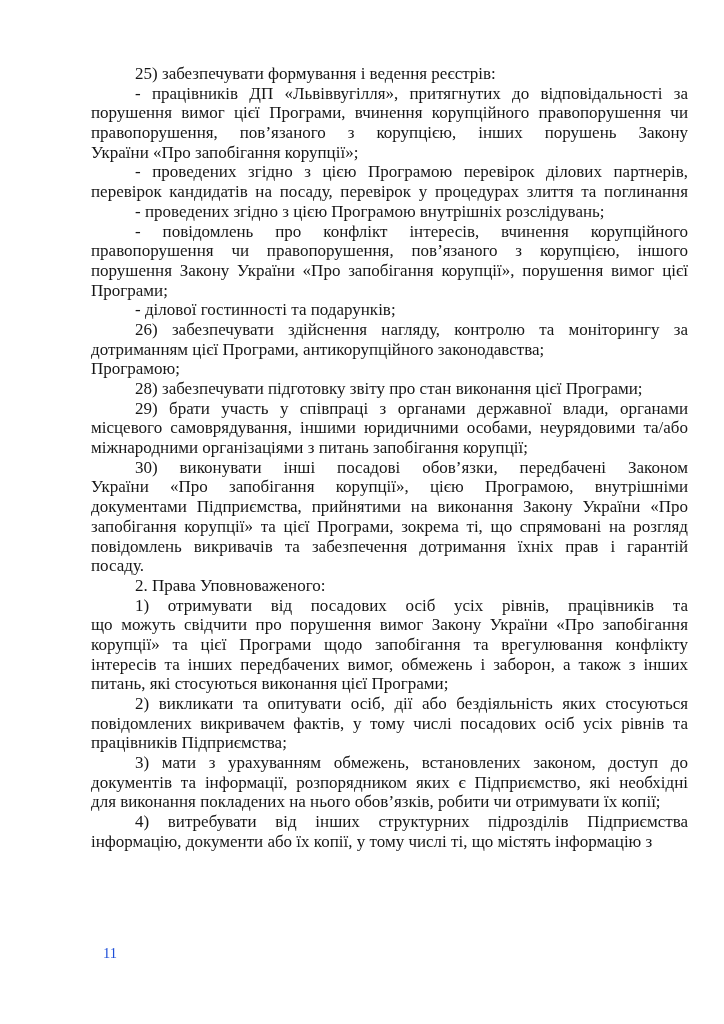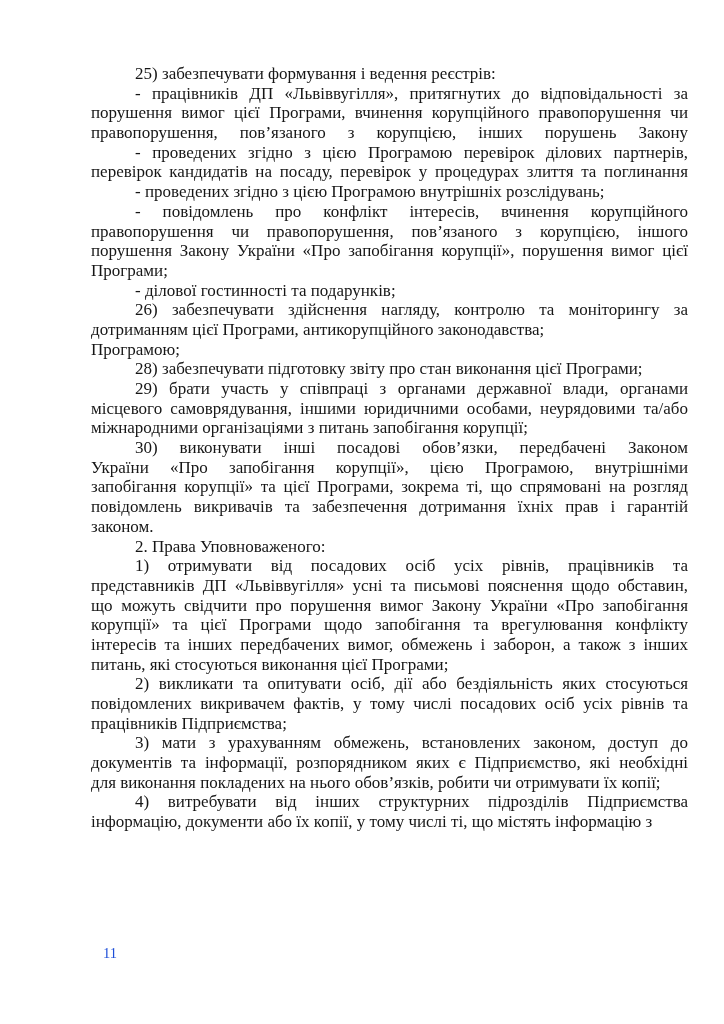--- a/index.html
+++ b/index.html
@@ -55,20 +55,21 @@
 
 <div class="page">
   <div class="text-block">
       <div class="paragraph">
         <div class="line first last">25) забезпечувати формування і ведення реєстрів:</div>
       </div>
       <div class="paragraph">
         <div class="line first">- працівників ДП «Львіввугілля», притягнутих до відповідальності за</div>
         <div class="line">порушення вимог цієї Програми, вчинення корупційного правопорушення чи</div>
         <div class="line">правопорушення, пов’язаного з корупцією, інших порушень Закону</div>
+        <div class="line last">України «Про запобігання корупції»;</div>
       </div>
       <div class="paragraph">
         <div class="line first">- проведених згідно з цією Програмою перевірок ділових партнерів,</div>
         <div class="line">перевірок кандидатів на посаду, перевірок у процедурах злиття та поглинання</div>
       </div>
       <div class="paragraph">
         <div class="line first last">- проведених згідно з цією Програмою внутрішніх розслідувань;</div>
       </div>
       <div class="paragraph">
         <div class="line first">- повідомлень про конфлікт інтересів, вчинення корупційного</div>
@@ -90,30 +91,30 @@
         <div class="line first last">28) забезпечувати підготовку звіту про стан виконання цієї Програми;</div>
       </div>
       <div class="paragraph">
         <div class="line first">29) брати участь у співпраці з органами державної влади, органами</div>
         <div class="line">місцевого самоврядування, іншими юридичними особами, неурядовими та/або</div>
         <div class="line last">міжнародними організаціями з питань запобігання корупції;</div>
       </div>
       <div class="paragraph">
         <div class="line first">30) виконувати інші посадові обов’язки, передбачені Законом</div>
         <div class="line">України «Про запобігання корупції», цією Програмою, внутрішніми</div>
+        <div class="line">документами Підприємства, прийнятими на виконання Закону України «Про</div>
         <div class="line">запобігання корупції» та цієї Програми, зокрема ті, що спрямовані на розгляд</div>
         <div class="line">повідомлень викривачів та забезпечення дотримання їхніх прав і гарантій</div>
-        <div class="line last">законом.</div>
+        <div class="line last">посаду.</div>
       </div>
       <div class="paragraph">
         <div class="line first last">2. Права Уповноваженого:</div>
       </div>
       <div class="paragraph">
         <div class="line first">1) отримувати від посадових осіб усіх рівнів, працівників та</div>
-        <div class="line">представників ДП «Львіввугілля» усні та письмові пояснення щодо обставин,</div>
         <div class="line">що можуть свідчити про порушення вимог Закону України «Про запобігання</div>
         <div class="line">корупції» та цієї Програми щодо запобігання та врегулювання конфлікту</div>
         <div class="line">інтересів та інших передбачених вимог, обмежень і заборон, а також з інших</div>
         <div class="line last">питань, які стосуються виконання цієї Програми;</div>
       </div>
       <div class="paragraph">
         <div class="line first">2) викликати та опитувати осіб, дії або бездіяльність яких стосуються</div>
         <div class="line">повідомлених викривачем фактів, у тому числі посадових осіб усіх рівнів та</div>
         <div class="line last">працівників Підприємства;</div>
       </div>

